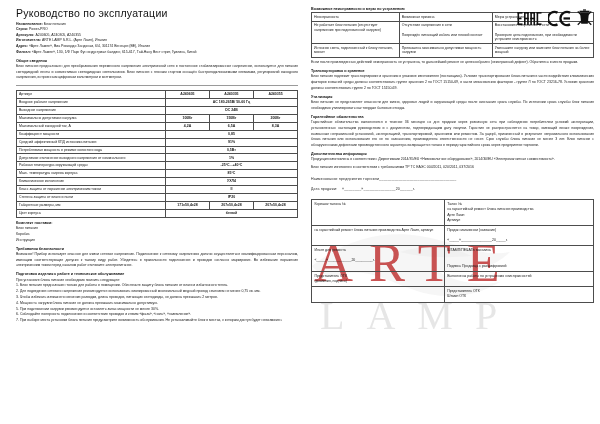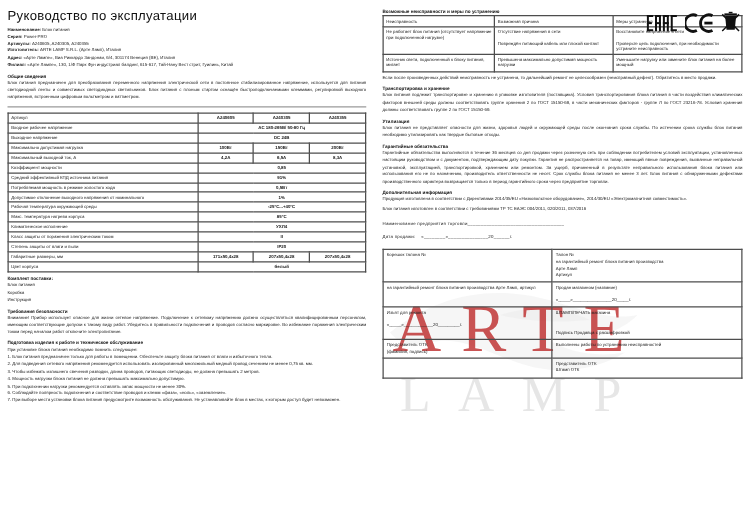--- a/index.html
+++ b/index.html
@@ -58,21 +58,21 @@
   }
 
   
   .page {
     position: relative;
     z-index: 2;
     display: flex;
     width: 600px;
     height: 424px;
     box-sizing: border-box;
-    padding: 7px 6px 0 6px;
+    padding: 7px 6px 0 16px;
   }
   .col {
     box-sizing: border-box;
   }
   .col-left  { width: 299px; padding-right: 9px; }
   .col-right { width: 295px; padding-left: 4px; }
 
   
   h1.doc-title {
     font-family: "Liberation Sans", sans-serif;

